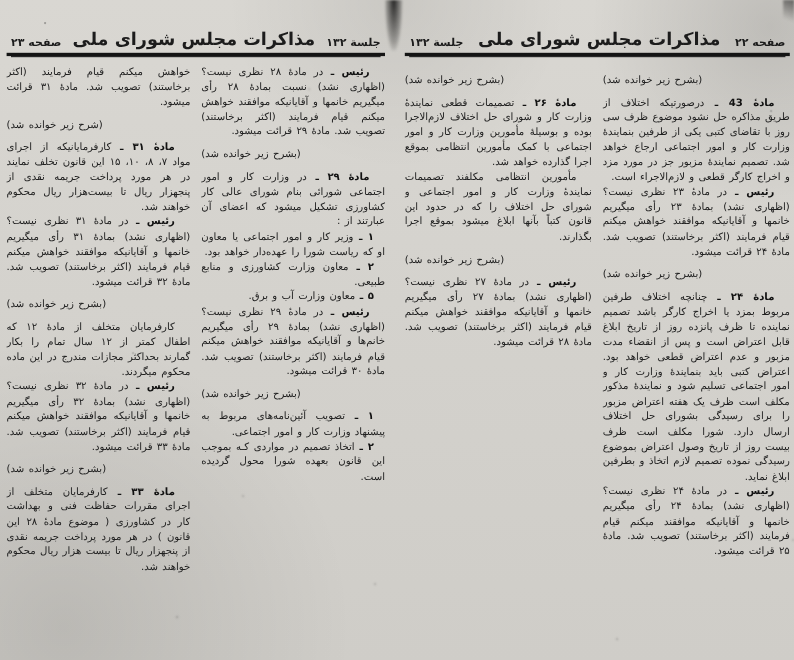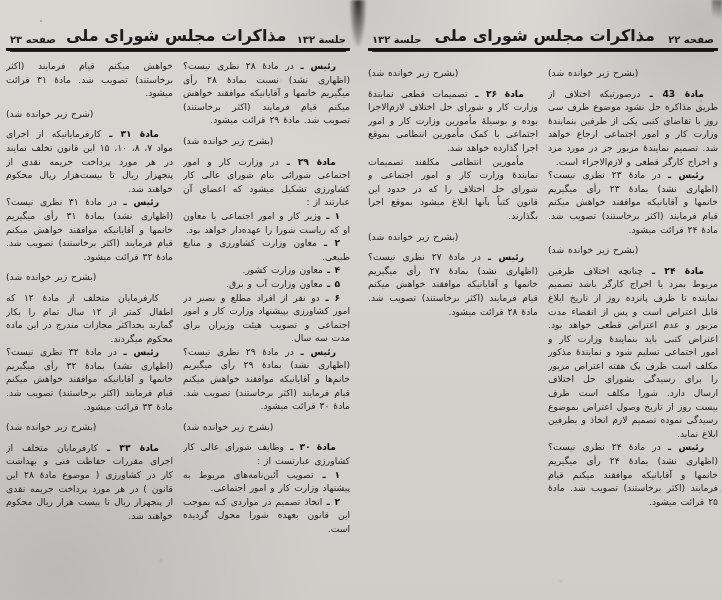--- a/index.html
+++ b/index.html
@@ -65,26 +65,23 @@
       <span class="title">مذاکرات مجلس شورای ملی</span>
       <span>صفحه ۲۳</span>
     </div>
     <div class="cols">
       <div class="col">
           <p class="para"><b>رئیس ـ </b>در مادهٔ ۲۸ نظری نیست؟ (اظهاری نشد) نسبت بمادهٔ ۲۸ رأی میگیریم خانمها و آقایانیکه موافقند خواهش میکنم قیام فرمایند (اکثر برخاستند) تصویب شد. مادهٔ ۲۹ قرائت میشود.</p>
           <p class="para center">(بشرح زیر خوانده شد)</p>
           <p class="para"><b>مادهٔ ۲۹ ـ </b>در وزارت کار و امور اجتماعی شورائی بنام شورای عالی کار کشاورزی تشکیل میشود که اعضای آن عبارتند از :</p>
           <p class="para item"><b>۱ ـ </b>وزیر کار و امور اجتماعی یا معاون او که ریاست شورا را عهده‌دار خواهد بود.</p>
           <p class="para item"><b>۲ ـ </b>معاون وزارت کشاورزی و منابع طبیعی.</p>
-          <p class="para item"><b>۴ ـ </b>معاون وزارت کشور.</p>
           <p class="para item"><b>۵ ـ </b>معاون وزارت آب و برق.</p>
-          <p class="para item"><b>۶ ـ </b>دو نفر از افراد مطلع و بصیر در امور کشاورزی بپیشنهاد وزارت کار و امور اجتماعی و تصویب هیئت وزیران برای مدت سه سال.</p>
           <p class="para"><b>رئیس ـ </b>در مادهٔ ۲۹ نظری نیست؟ (اظهاری نشد) بمادهٔ ۲۹ رأی میگیریم خانم‌ها و آقایانیکه موافقند خواهش میکنم قیام فرمایند (اکثر برخاستند) تصویب شد. مادهٔ ۳۰ قرائت میشود.</p>
           <p class="para center">(بشرح زیر خوانده شد)</p>
-          <p class="para"><b>مادهٔ ۳۰ ـ </b>وظایف شورای عالی کار کشاورزی عبارتست از :</p>
           <p class="para item"><b>۱ ـ </b>تصویب آئین‌نامه‌های مربوط به پیشنهاد وزارت کار و امور اجتماعی.</p>
           <p class="para item"><b>۲ ـ </b>اتخاذ تصمیم در مواردی کـه بموجب این قانون بعهده شورا محول گردیده است.</p>
         </div>
       <div class="col">
           <p class="para cont">خواهش میکنم قیام فرمایند (اکثر برخاستند) تصویب شد. مادهٔ ۳۱ قرائت میشود.</p>
           <p class="para center">(شرح زیر خوانده شد)</p>
           <p class="para"><b>مادهٔ ۳۱ ـ </b>کارفرمایانیکه از اجرای مواد ۷، ۸، ۱۰، ۱۵ این قانون تخلف نمایند در هر مورد پرداخت جریمه نقدی از پنجهزار ریال تا بیست‌هزار ریال محکوم خواهند شد.</p>
           <p class="para"><b>رئیس ـ </b>در مادهٔ ۳۱ نظری نیست؟ (اظهاری نشد) بمادهٔ ۳۱ رأی میگیریم خانمها و آقایانیکه موافقند خواهش میکنم قیام فرمایند (اکثر برخاستند) تصویب شد. مادهٔ ۳۲ قرائت میشود.</p>
           <p class="para center">(بشرح زیر خوانده شد)</p>
           <p class="para">کارفرمایان متخلف از مادهٔ ۱۲ که اطفال کمتر از ۱۲ سال تمام را بکار گمارند بحداکثر مجازات مندرج در این ماده محکوم میگردند.</p>

